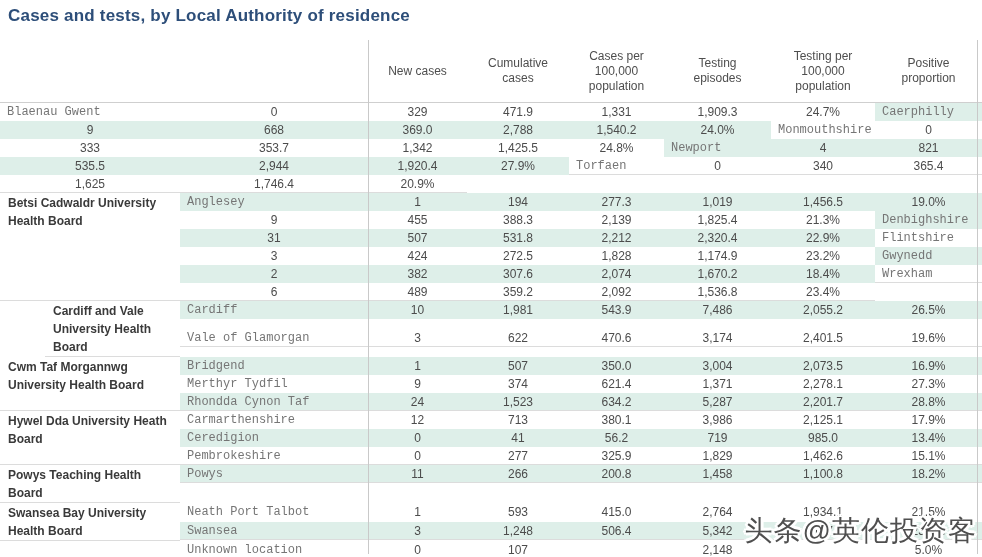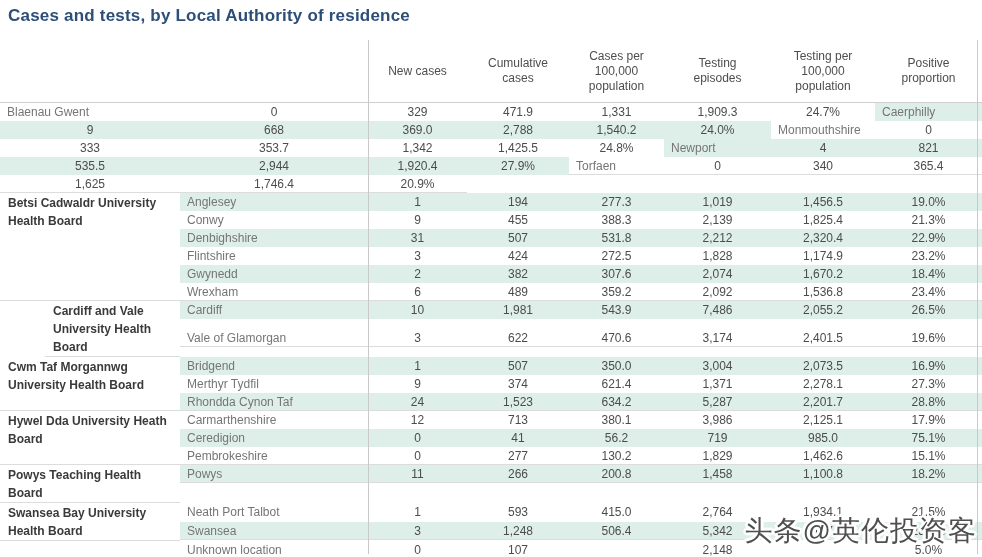--- a/index.html
+++ b/index.html
@@ -24,21 +24,21 @@
     text-align: center; font-size: 12px; color: #4e4e4e;
     line-height: 15px; padding: 0 9px;
   }
   .body { border-bottom: 1px solid #c9c9c9; }
   .hb-cell {
     padding: 1px 12px 0 8px; font-size: 12px; font-weight: bold;
     color: #3a3a3a; line-height: 18px; background: #fff;
   }
   .cell { height: 18px; line-height: 18px; font-size: 12px;
           overflow: hidden; white-space: nowrap; }
-  .cell.area  { padding-left: 7px; color: #757575; }
+  .cell.area  { padding-left: 7px; color: #757575; font-family: Liberation Mono, monospace; }
   .cell.value { text-align: center; color: #4c4c4c; }
   .cell.band  { background: #deefe9; }
   .gb { border-bottom: 1px solid #dcdcdc; }
   .vline { position: absolute; top: 40px; height: 514px; width: 1px; background: #c9c9c9; }
   .vline.v1 { left: 368px; }
   .vline.v2 { left: 977px; }
   .watermark {
     position: absolute; right: 5px; bottom: 7px;
     font-size: 28px; font-weight: normal; color: #4f4f4f; letter-spacing: 1px;
     text-shadow: -2px -2px 0 #fff, 2px -2px 0 #fff, -2px 2px 0 #fff, 2px 2px 0 #fff,
@@ -104,21 +104,20 @@
         </div>
         <div class="grid8">
           <div class="hb-cell gb" style="grid-row: 1 / span 6;">Betsi Cadwaldr University Health Board</div>
           <div class="cell area band">Anglesey</div>
           <div class="cell value band">1</div>
           <div class="cell value band">194</div>
           <div class="cell value band">277.3</div>
           <div class="cell value band">1,019</div>
           <div class="cell value band">1,456.5</div>
           <div class="cell value band">19.0%</div>
-          <div class="cell area">Conwy</div>
           <div class="cell value">9</div>
           <div class="cell value">455</div>
           <div class="cell value">388.3</div>
           <div class="cell value">2,139</div>
           <div class="cell value">1,825.4</div>
           <div class="cell value">21.3%</div>
           <div class="cell area band">Denbighshire</div>
           <div class="cell value band">31</div>
           <div class="cell value band">507</div>
           <div class="cell value band">531.8</div>
@@ -196,25 +195,25 @@
           <div class="cell value">380.1</div>
           <div class="cell value">3,986</div>
           <div class="cell value">2,125.1</div>
           <div class="cell value">17.9%</div>
           <div class="cell area band">Ceredigion</div>
           <div class="cell value band">0</div>
           <div class="cell value band">41</div>
           <div class="cell value band">56.2</div>
           <div class="cell value band">719</div>
           <div class="cell value band">985.0</div>
-          <div class="cell value band">75.1%</div>
+          <div class="cell value band">13.4%</div>
           <div class="cell area gb">Pembrokeshire</div>
           <div class="cell value gb">0</div>
           <div class="cell value gb">277</div>
-          <div class="cell value gb">130.2</div>
+          <div class="cell value gb">325.9</div>
           <div class="cell value gb">1,829</div>
           <div class="cell value gb">1,462.6</div>
           <div class="cell value gb">15.1%</div>
         </div>
         <div class="grid8">
           <div class="hb-cell gb" style="grid-row: 1 / span 1;">Powys Teaching Health Board</div>
           <div class="cell area band gb">Powys</div>
           <div class="cell value band gb">11</div>
           <div class="cell value band gb">266</div>
           <div class="cell value band gb">200.8</div>

